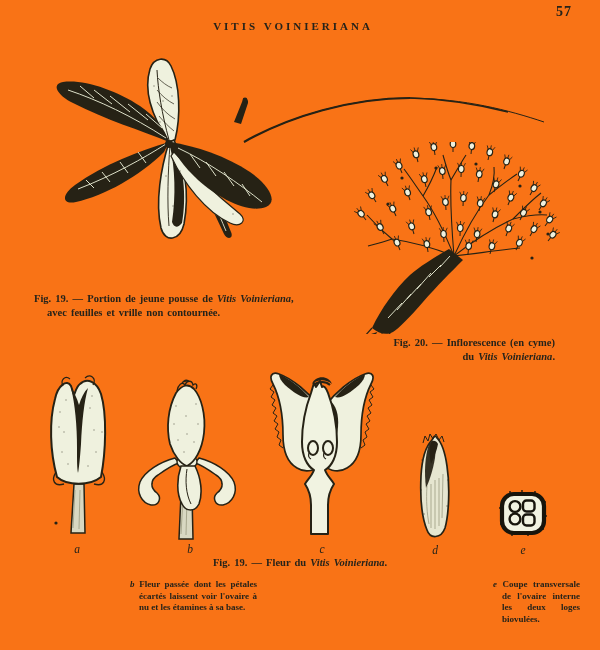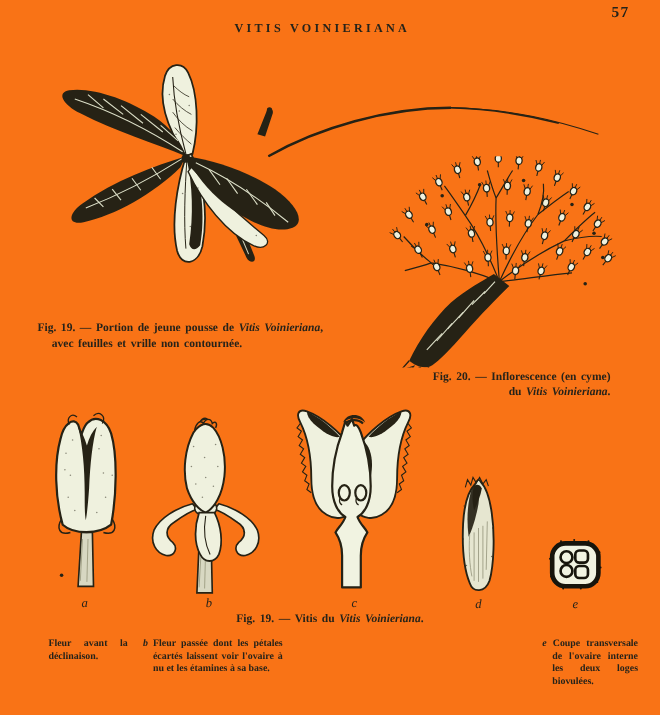--- a/index.html
+++ b/index.html
@@ -315,19 +315,18 @@
       <rect x="25" y="26.5" width="11.5" height="11" rx="3.5"></rect>
     </g>
   </svg>
 
   <span class="abs plabel pl-a">a</span>
   <span class="abs plabel pl-b">b</span>
   <span class="abs plabel pl-c">c</span>
   <span class="abs plabel pl-d">d</span>
   <span class="abs plabel pl-e">e</span>
 
-  <div class="abs figcap fig21cap"><span>Fig. 19.</span> <span>—</span> <span>Vitis du</span> <i>Vitis Voinieriana</i><span>.</span></div>
-
-  <div class="abs pcap pc-a"><i></i><span>Fleur avant la déclinaison.</span></div>
+  <div class="abs figcap fig21cap"><span>Fig. 19.</span> <span>—</span> <span>Fleur du</span> <i>Vitis Voinieriana</i><span>.</span></div>
+
   <div class="abs pcap pc-b"><i>b</i> <span>Fleur passée dont les pétales écartés laissent voir l'ovaire à nu et les étamines à sa base.</span></div>
   <div class="abs pcap pc-e"><i>e</i> <span>Coupe transversale de l'ovaire interne les deux loges biovulées.</span></div>
 
 </div>
 
 </body></html>

